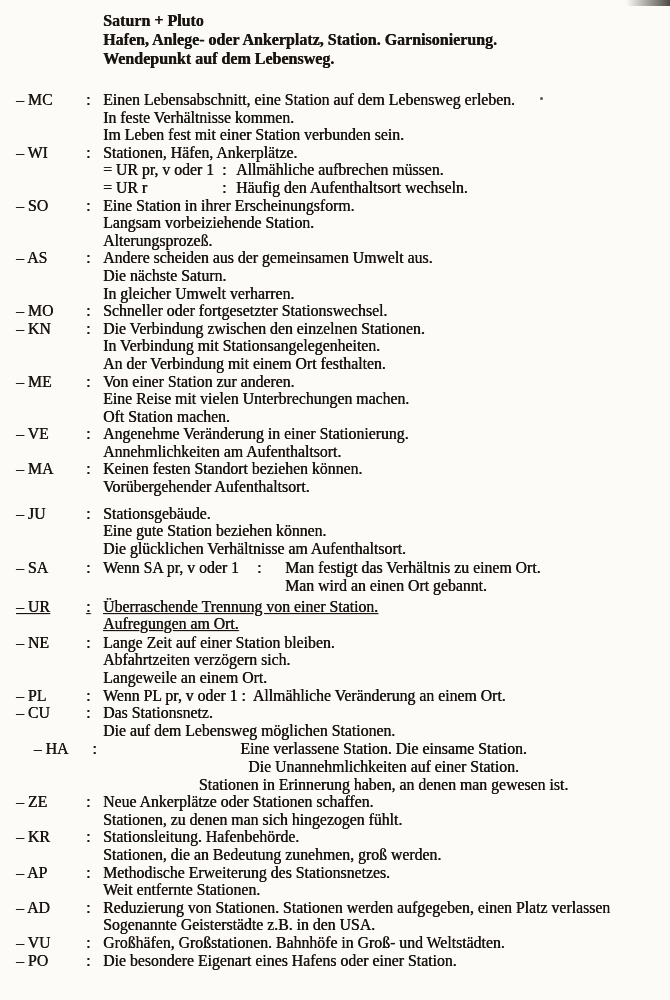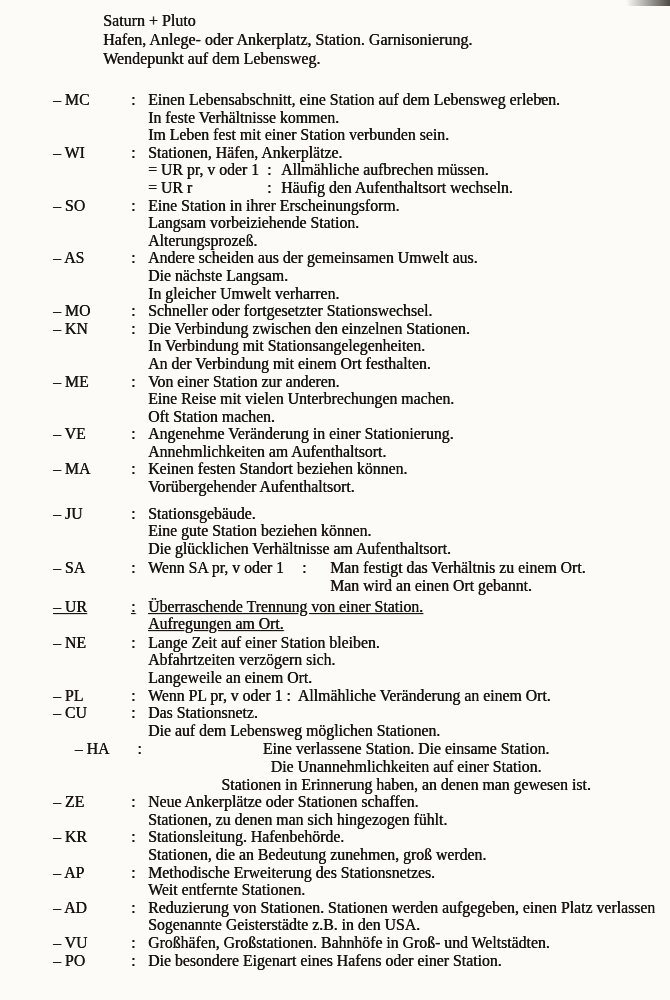--- a/index.html
+++ b/index.html
@@ -26,39 +26,38 @@
     left: 540px; top: 97px;
     width: 3px; height: 3px;
     border-radius: 50%;
     background: #5a554e;
     text-shadow: none;
   }
   .header {
     position: absolute;
     left: 103px;
     top: 11px;
-    font-weight: normal;
+    font-weight: bold;
     font-size: 16px;
     line-height: 19px;
     white-space: pre;
   }
   .entries {
     position: absolute;
     left: 0;
     top: 91px;
     right: 6px;
   }
   .entry { display: flex; align-items: flex-start; line-height: 17.6px; }
   .key {
     width: 86px;
-    padding-left: 8px;
+    padding-left: 16px;
     box-sizing: border-box;
     white-space: pre;
     flex: none;
-    margin-left: 45px;
   }
   .colon { width: 17px; flex: none; }
   .lines { flex: 1; min-width: 0; }
   .line { white-space: pre-wrap; }
   .part { display: inline-block; vertical-align: top; white-space: pre; }
 </style>
 </head>
 <body>
 
 <div class="page">
@@ -91,21 +90,21 @@
           <div class="line">Eine Station in ihrer Erscheinungsform.</div>
           <div class="line">Langsam vorbeiziehende Station.</div>
           <div class="line">Alterungsprozeß.</div>
         </div>
       </div>
       <div class="entry">
         <div class="key">– AS</div>
         <div class="colon">:</div>
         <div class="lines">
           <div class="line">Andere scheiden aus der gemeinsamen Umwelt aus.</div>
-          <div class="line">Die nächste Langsam.</div>
+          <div class="line">Die nächste Saturn.</div>
           <div class="line">In gleicher Umwelt verharren.</div>
         </div>
       </div>
       <div class="entry">
         <div class="key">– MO</div>
         <div class="colon">:</div>
         <div class="lines">
           <div class="line">Schneller oder fortgesetzter Stationswechsel.</div>
         </div>
       </div>

